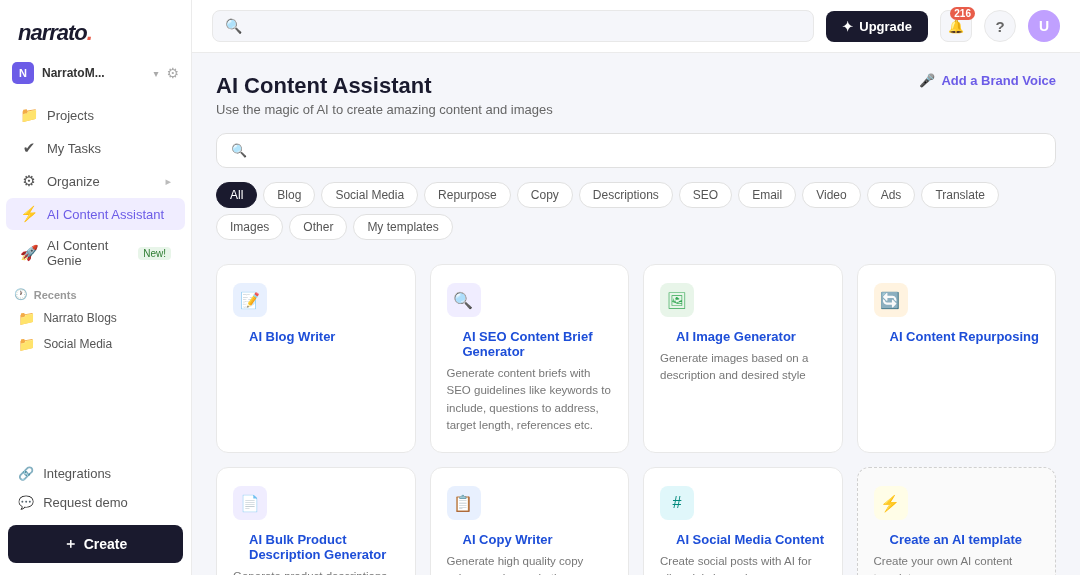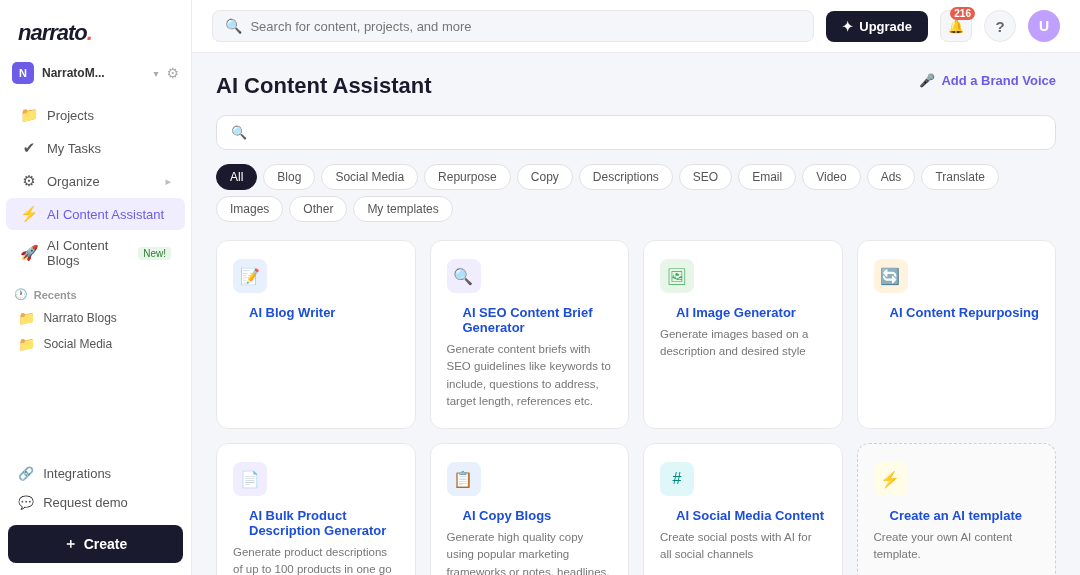--- a/index.html
+++ b/index.html
@@ -249,21 +249,21 @@
     .content-search input {
       border: none; background: transparent; outline: none;
       font-size: 13px; color: #555; flex: 1;
     }
 
     
     .filter-tabs {
       display: flex;
       gap: 6px;
       flex-wrap: wrap;
-      margin-bottom: 18px;
+      margin-bottom: 24px;
     }
     .filter-tab {
       padding: 5px 13px;
       border-radius: 20px;
       font-size: 12px;
       font-weight: 500;
       cursor: pointer;
       border: 1px solid #e0e0e0;
       background: #fff;
       color: #555;
@@ -339,21 +339,21 @@
       <span class="sidebar-icon">⚙</span>
       <span>Organize</span>
       <span class="sidebar-chevron-right">▸</span>
     </div>
     <div class="sidebar-item active">
       <span class="sidebar-icon">⚡</span>
       <span>AI Content Assistant</span>
     </div>
     <div class="sidebar-item">
       <span class="sidebar-icon">🚀</span>
-      <span>AI Content Blogs</span>
+      <span>AI Content Genie</span>
       <span class="sidebar-badge">New!</span>
     </div>
   </div>
 
   <div class="recents-section">
     <div class="recents-label">
       <span>🕐</span>
       <span>Recents</span>
     </div>
     <div class="recent-item">
@@ -380,21 +380,20 @@
       <span>Create</span>
     </button>
   </div>
 </nav>
 
 <div id="main">
 
   <div class="topbar">
     <div class="search-box">
       <span class="search-icon">🔍</span>
-      <input class="search-input" type="text" placeholder="Search for content, projects, and more" style="">
     </div>
     <button class="upgrade-btn">
       <span>✦</span>
       <span>Upgrade</span>
     </button>
     <div class="notif-btn">
       <span>🔔</span>
       <span class="notif-badge">216</span>
     </div>
     <div class="help-btn">
@@ -402,20 +401,21 @@
     </div>
     <div class="avatar-btn">
       <span>U</span>
     </div>
   </div>
 
   <div class="content-area">
     <div class="page-header">
       <div>
         <div class="page-title">AI Content Assistant</div>
+        <div class="page-subtitle">Use the magic of AI to create amazing content and images</div>
       </div>
       <button class="brand-voice-btn">
         <span>🎤</span>
         <span>Add a Brand Voice</span>
       </button>
     </div>
 
     <div class="content-search">
       <span>🔍</span>
     </div>
@@ -474,21 +474,21 @@
           <span>📄</span>
         </div>
         <div class="card-title">AI Bulk Product Description Generator</div>
         <div class="card-desc">Generate product descriptions of up to 100 products in one go</div>
       </div>
 
       <div class="card">
         <div class="card-icon-wrap icon-blue">
           <span>📋</span>
         </div>
-        <div class="card-title">AI Copy Blogs</div>
+        <div class="card-title">AI Copy Writer</div>
         <div class="card-desc">Generate high quality copy using popular marketing frameworks or notes, headlines, product/business name ideas and more</div>
       </div>
 
       <div class="card">
         <div class="card-icon-wrap icon-teal">
           <span>#</span>
         </div>
         <div class="card-title">AI Social Media Content</div>
         <div class="card-desc">Create social posts with AI for all social channels</div>
       </div>

